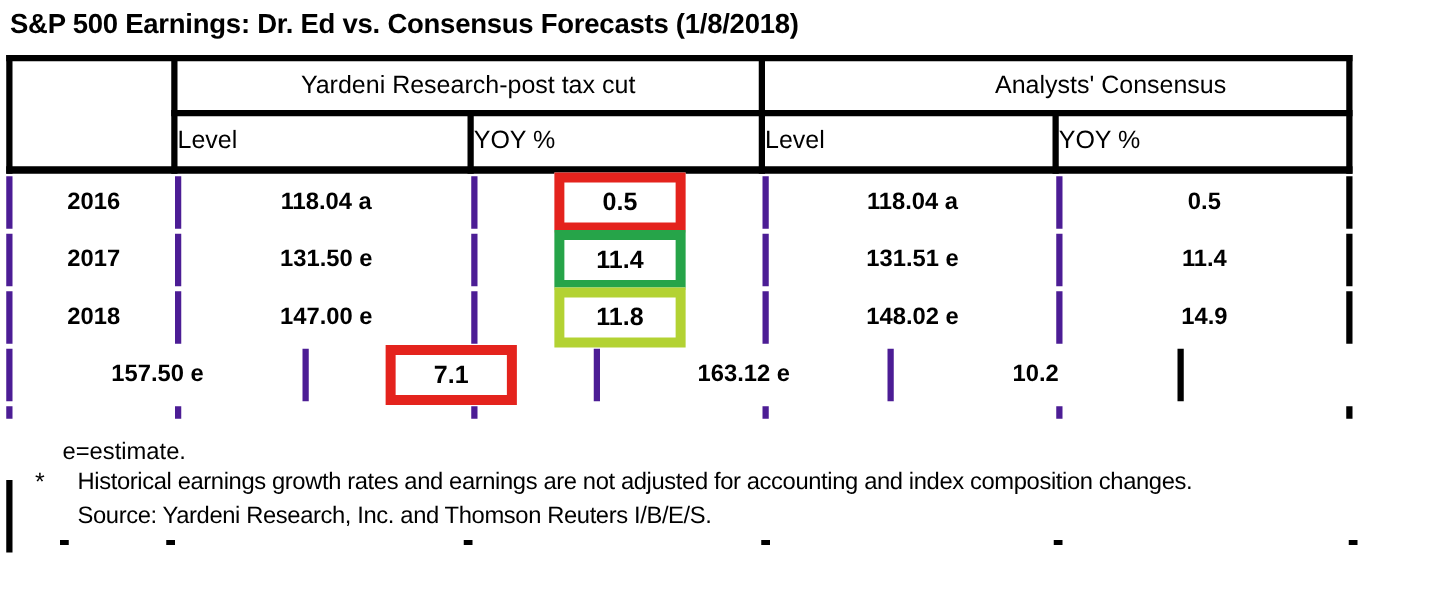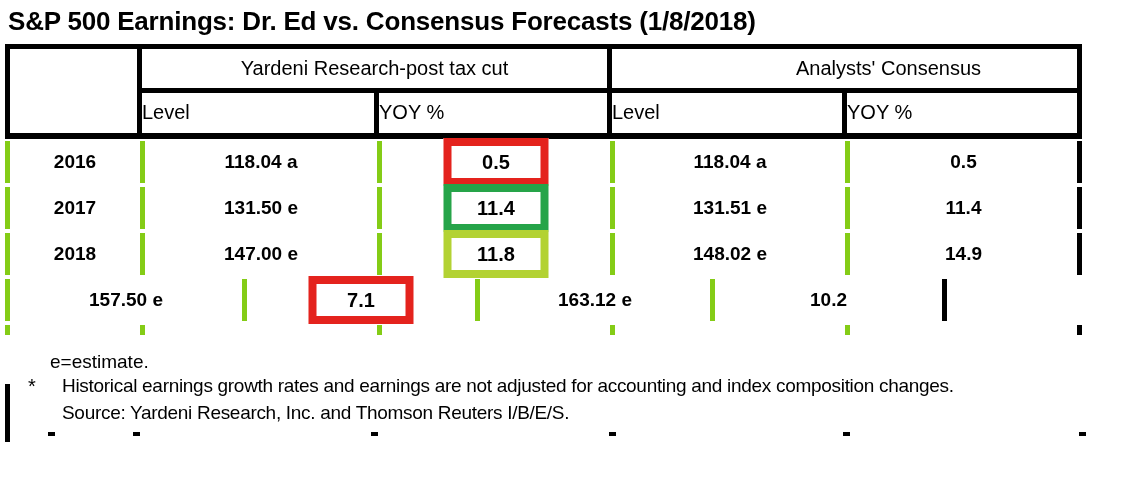--- a/index.html
+++ b/index.html
@@ -9,21 +9,21 @@
     height: 479px;
     background: #ffffff;
     font-family: "Liberation Sans", sans-serif;
     color: #000000;
     overflow: hidden;
   }
   .title {
     position: absolute;
     left: 8px;
     top: 6px;
-    font-size: 26px;
+    font-size: 22px;
     font-weight: bold;
     letter-spacing: -0.2px;
     white-space: nowrap;
   }
   
   .hline { position: absolute; background: #000; }
   .vline { position: absolute; background: #000; }
   .hdr-label {
     position: absolute;
     font-size: 20px;
@@ -44,21 +44,21 @@
   .rows-wrap {
     position: absolute;
     left: 5px;
     top: 141px;
     width: 1077px;
   }
   .data-row { display: flex; height: 42px; margin-bottom: 4px; }
   .stub-row { display: flex; height: 10px; margin-bottom: 0; }
   .cell {
     box-sizing: border-box;
-    border-left: 5px solid #84cc16;
+    border-left: 5px solid #4c1d95;
     display: flex;
     align-items: center;
     justify-content: center;
     font-size: 19px;
     font-weight: bold;
   }
   .cell.year  { width: 135px; }
   .cell.lvl1  { width: 237px; }
   .cell.yoy1  { width: 233px; position: relative; }
   .cell.lvl2  { width: 235px; }

